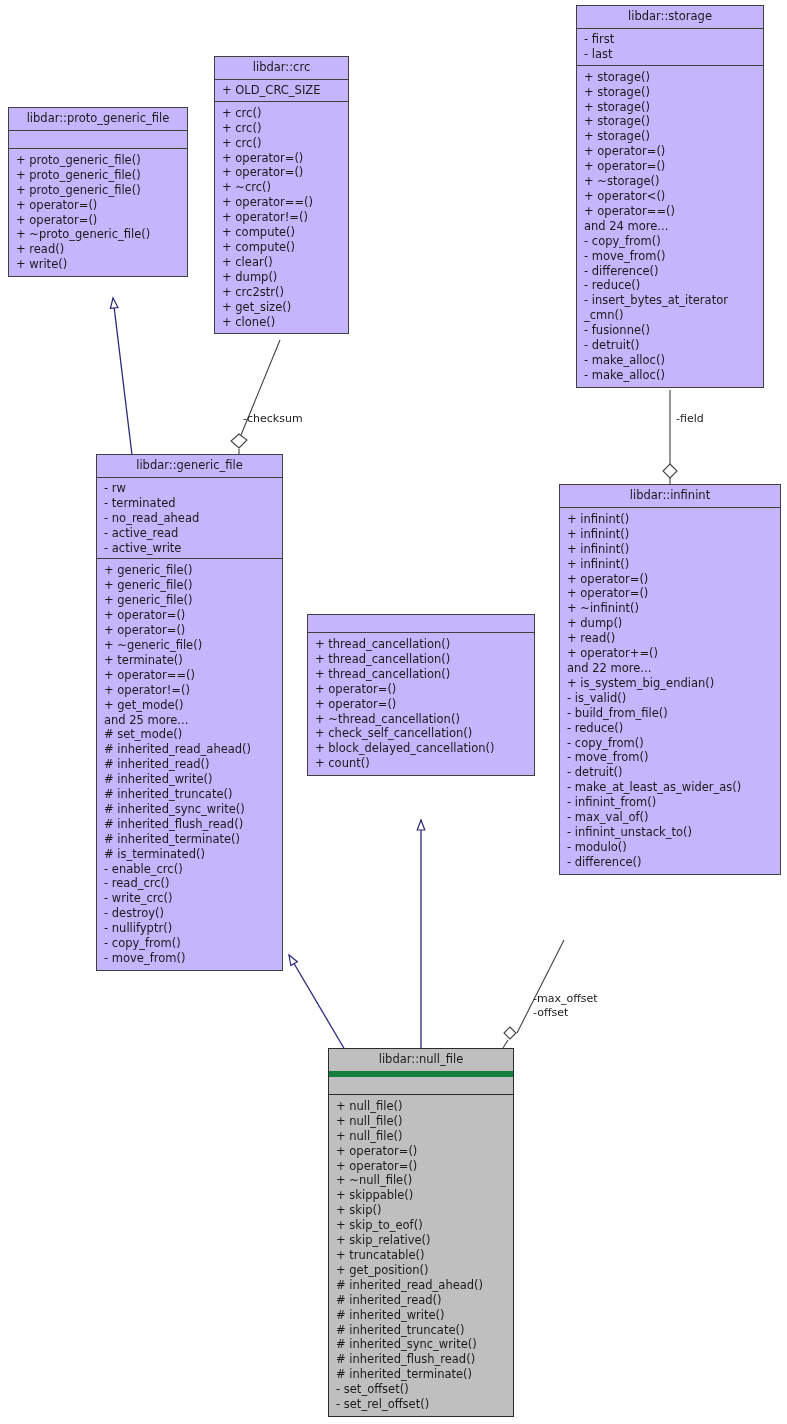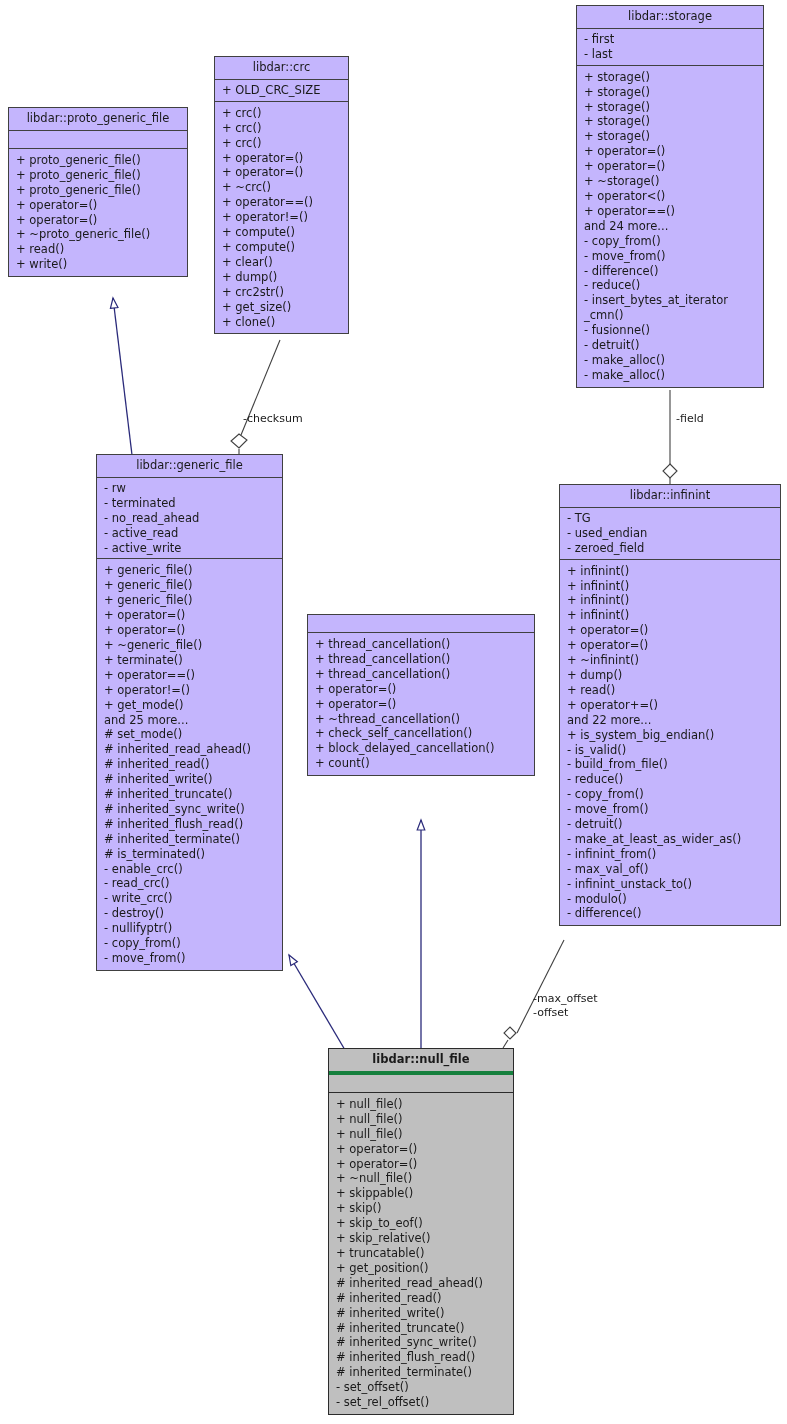--- a/index.html
+++ b/index.html
@@ -39,22 +39,21 @@
     background: #bfbfbf;
     border: 1px solid #2b2b2b;
   }
   .uml-title {
     text-align: center;
     padding: 3px 4px 4px 4px;
     border-bottom: 1px solid #404040;
     white-space: nowrap;
   }
   .uml-class.highlight .uml-title {
-    border-bottom: 4px solid #15803d;
-    font-weight: bold;
+    border-bottom: 6px solid #15803d;
   }
   .uml-attrs {
     border-bottom: 1px solid #404040;
     padding: 3px 5px 3px 7px;
     min-height: 12px;
   }
   .uml-class.highlight .uml-attrs {
     border-bottom: 1px solid #2b2b2b;
   }
   .uml-attrs.empty {
@@ -242,25 +241,20 @@
       <div class="uml-row">+ operator=()</div>
       <div class="uml-row">+ ~thread_cancellation()</div>
       <div class="uml-row">+ check_self_cancellation()</div>
       <div class="uml-row">+ block_delayed_cancellation()</div>
       <div class="uml-row">+ count()</div>
     </div>
   </div>
 
   <div class="uml-class" style="left:559px; top:484px; width:222px;">
     <div class="uml-title">libdar::infinint</div>
-    <div class="uml-attrs">
-      <div class="uml-row">- TG</div>
-      <div class="uml-row">- used_endian</div>
-      <div class="uml-row">- zeroed_field</div>
-    </div>
     <div class="uml-ops">
       <div class="uml-row">+ infinint()</div>
       <div class="uml-row">+ infinint()</div>
       <div class="uml-row">+ infinint()</div>
       <div class="uml-row">+ infinint()</div>
       <div class="uml-row">+ operator=()</div>
       <div class="uml-row">+ operator=()</div>
       <div class="uml-row">+ ~infinint()</div>
       <div class="uml-row">+ dump()</div>
       <div class="uml-row">+ read()</div>

